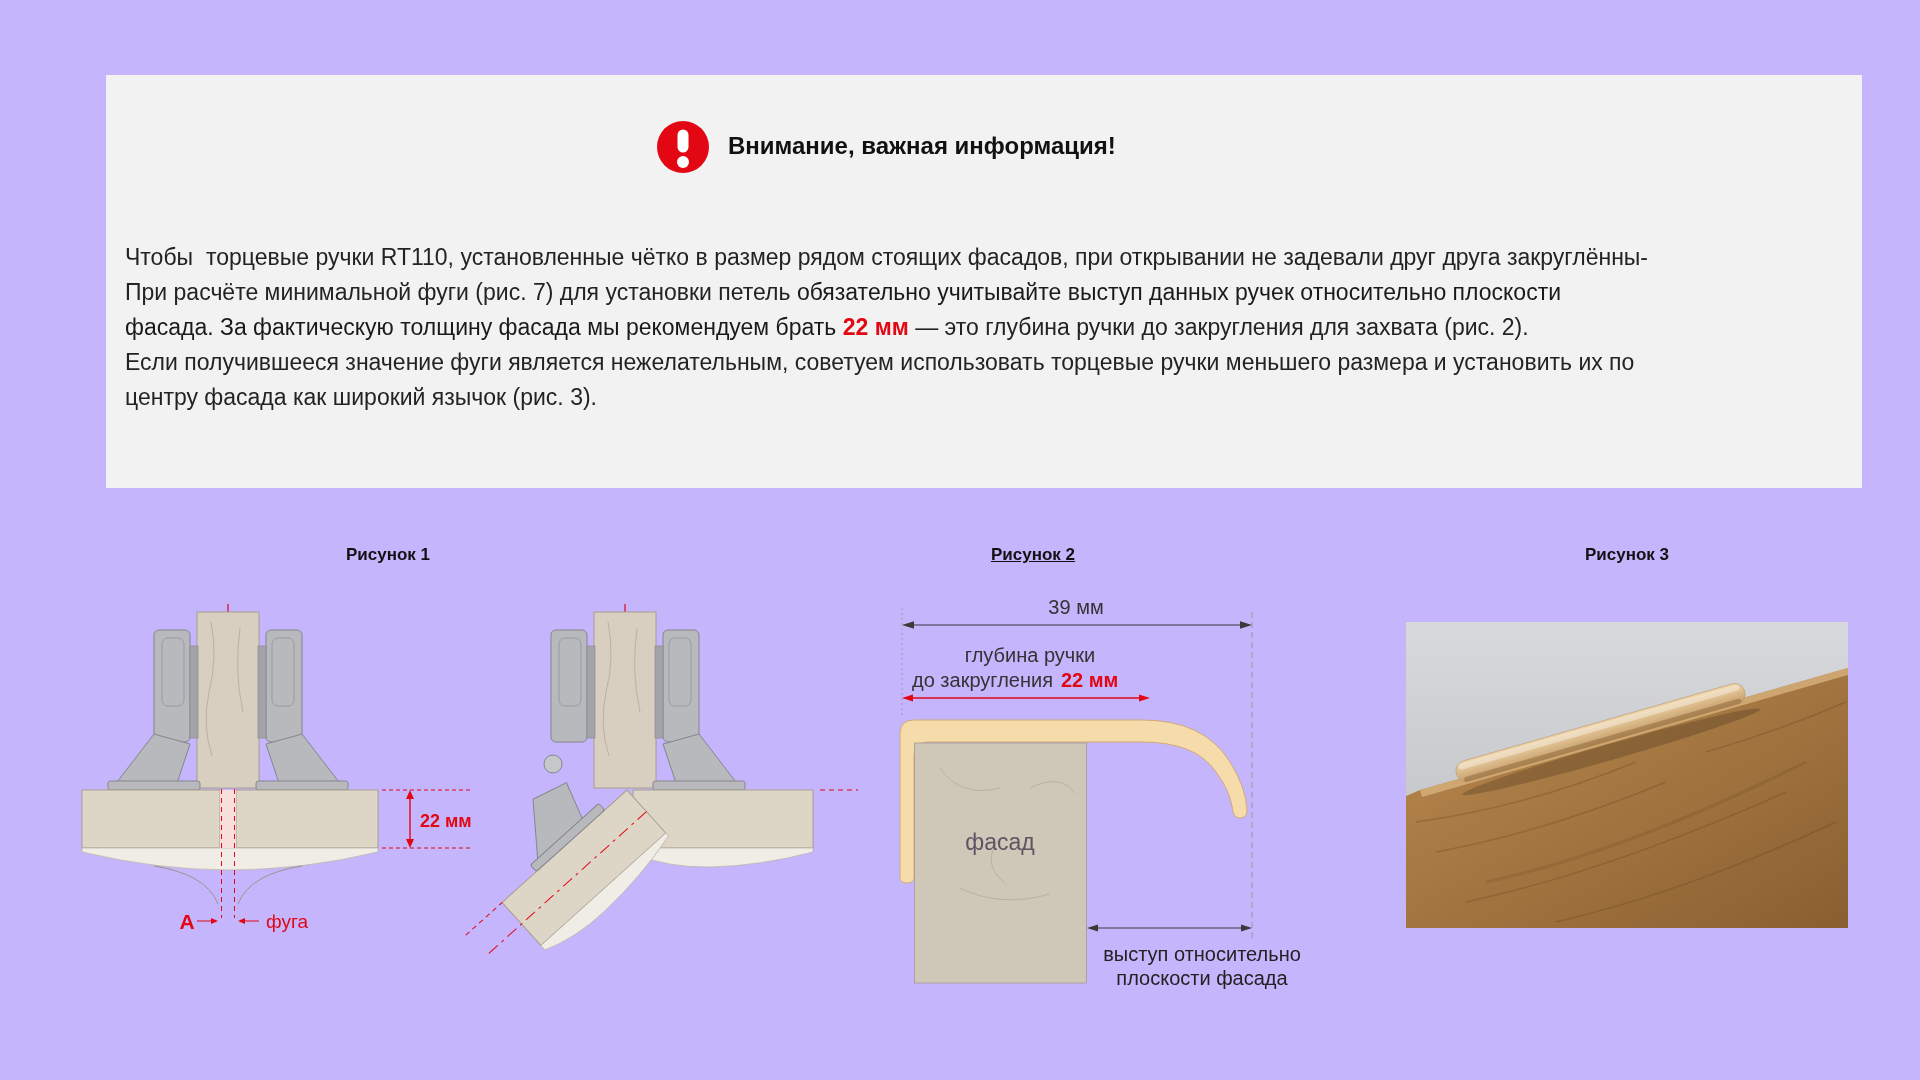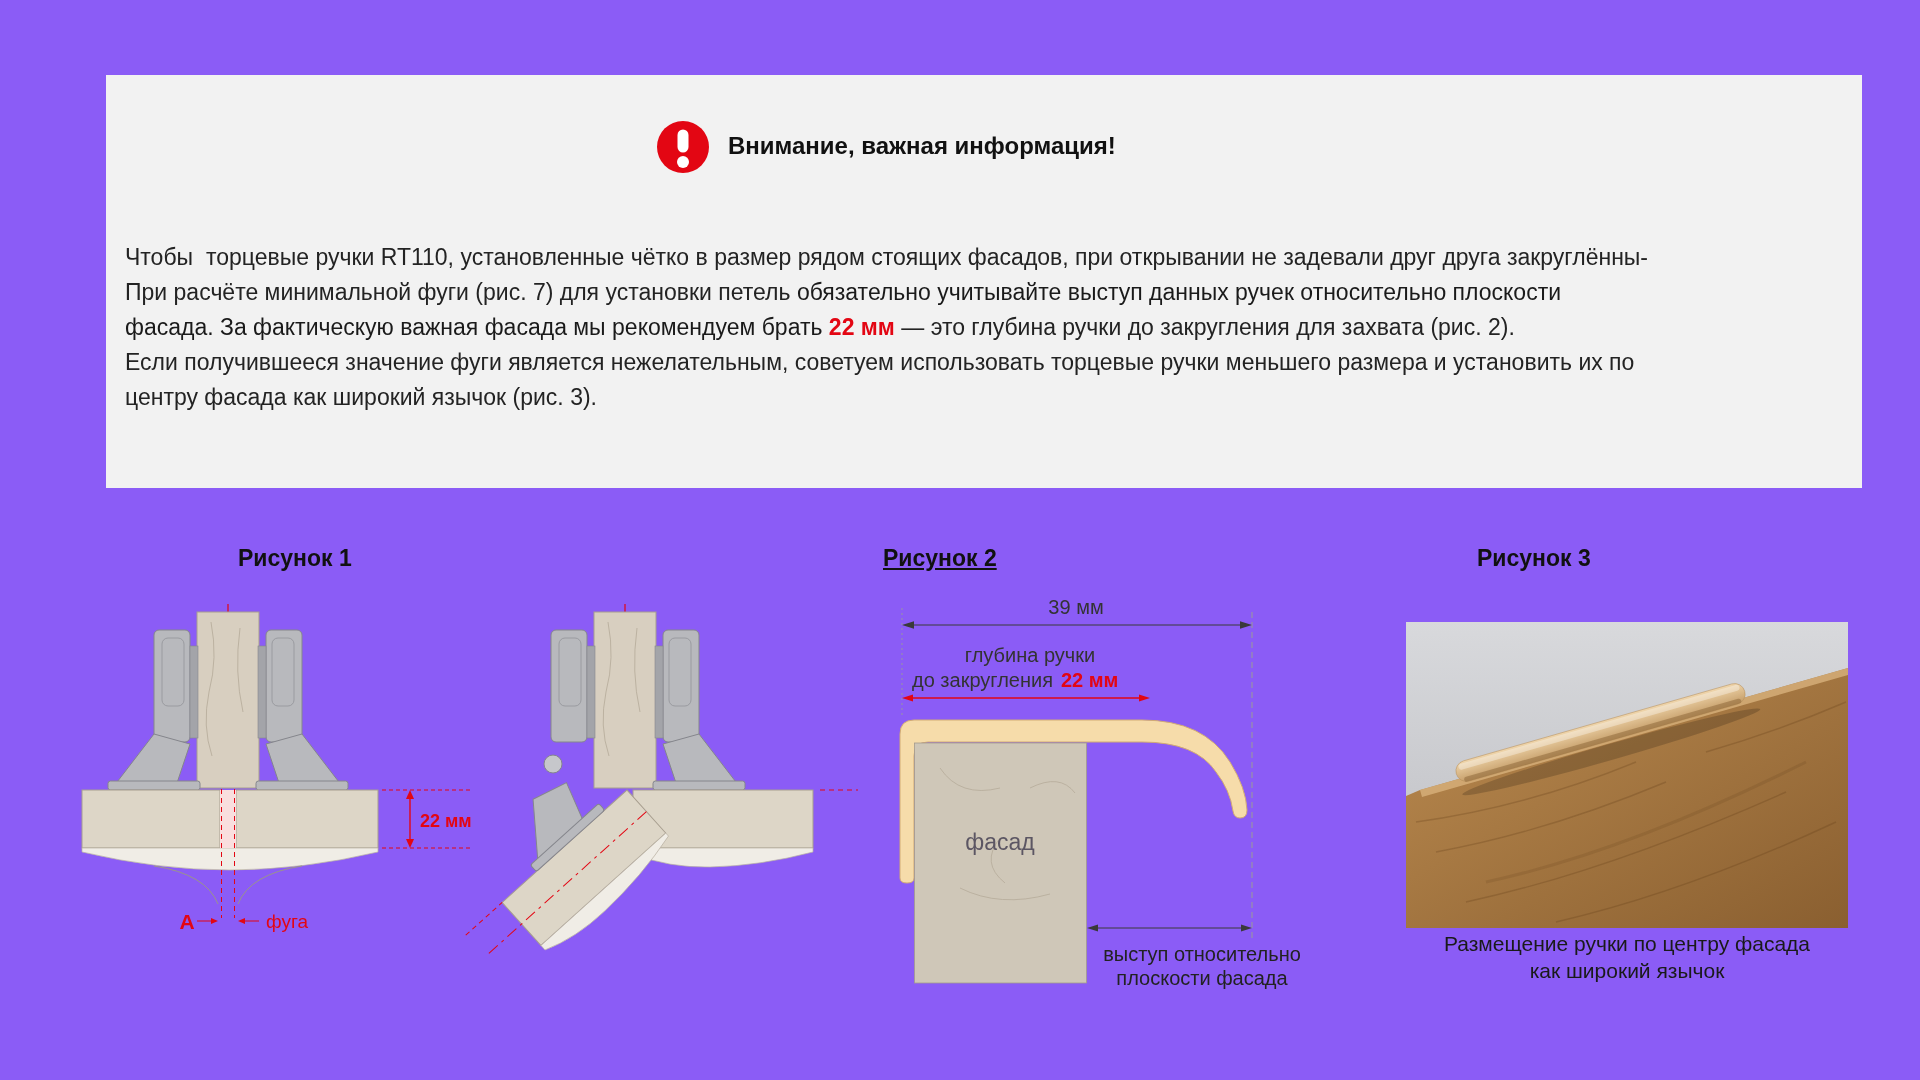--- a/index.html
+++ b/index.html
@@ -1,28 +1,28 @@
 <!DOCTYPE html>
 <html><head>
 <meta charset="utf-8">
 <style>
   html,body{margin:0;padding:0;background:#fff;}
-  #screen{position:relative;width:1920px;height:1080px;background:#8b5cf6;overflow:hidden;
+  #screen{position:relative;width:1920px;height:1080px;background:#c4b5fd;overflow:hidden;
           font-family:"Liberation Sans",sans-serif;color:#1f1f1f;}
   .abs{position:absolute;}
   
   .notice{left:106px;top:75px;width:1756px;height:413px;background:#f2f2f2;}
   .notice-head-icon{left:551px;top:46px;width:52px;height:52px;}
   .notice-title{left:622px;top:57px;font-size:24px;font-weight:bold;color:#111;white-space:pre;}
   .para{left:19px;top:133px;font-size:23px;line-height:35px;color:#232323;margin-top:32px;}
   .pline{white-space:pre;}
   .bold{font-weight:normal;color:#1a1a1a;}
   .red-bold{font-weight:bold;color:#e30613;}
   
-  .fig-title{font-size:23px;font-weight:bold;color:#111;text-align:left;width:300px;top:545px;}
+  .fig-title{font-size:17px;font-weight:bold;color:#111;text-align:center;width:300px;top:545px;}
   .fig3-caption{left:1406px;top:930px;width:442px;text-align:center;font-size:21px;line-height:27px;color:#1a1a1a;}
   svg{display:block;}
   svg text{font-family:"Liberation Sans",sans-serif;}
 </style>
 </head>
 <body>
 
 <div id="screen">
 
   <div class="abs notice">
@@ -31,21 +31,21 @@
         <circle cx="26" cy="26" r="26" fill="#e30613"></circle>
         <rect x="20.5" y="8.5" width="11" height="23" rx="5.5" fill="#ffffff"></rect>
         <circle cx="26" cy="41" r="6" fill="#ffffff"></circle>
       </svg>
     </div>
     <div class="abs notice-title">Внимание, важная информация!</div>
 
     <div class="abs para">
       <div class="pline"><span>Чтобы  торцевые ручки RT110, установленные чётко в размер рядом стоящих фасадов, при открывании не задевали друг друга закруглённы-</span></div>
       <div class="pline"><span>При расчёте минимальной фуги (рис. 7) для установки петель </span><span class="bold">обязательно учитывайте выступ данных ручек относительно плоскости</span></div>
-      <div class="pline"><span class="bold">фасада. За фактическую важная фасада мы рекомендуем брать </span><span class="red-bold">22 мм</span><span> — это глубина ручки до закругления для захвата (рис. 2).</span></div>
+      <div class="pline"><span class="bold">фасада. За фактическую толщину фасада мы рекомендуем брать </span><span class="red-bold">22 мм</span><span> — это глубина ручки до закругления для захвата (рис. 2).</span></div>
       <div class="pline"><span>Если получившееся значение фуги является нежелательным, советуем использовать торцевые ручки меньшего размера и установить их по</span></div>
       <div class="pline"><span>центру фасада как широкий язычок (рис. 3).</span></div>
     </div>
   </div>
 
   <div class="abs fig-title" style="left:238px;">Рисунок 1</div>
   <div class="abs fig-title" style="left:883px;text-decoration:underline;">Рисунок 2</div>
   <div class="abs fig-title" style="left:1477px;">Рисунок 3</div>
 
   <div class="abs" style="left:70px;top:600px;">
@@ -171,18 +171,14 @@
       <path d="M30,230 Q140,210 260,160 M60,280 Q200,250 380,170 M10,200 Q120,185 230,140 M150,300 Q280,270 430,200 M300,130 Q370,110 440,80" fill="none" stroke="#5a3714" stroke-width="1.4" opacity="0.25"></path>
       <path d="M80,260 Q220,230 400,140" fill="none" stroke="#5a3714" stroke-width="3" opacity="0.15"></path>
       <g transform="rotate(-16 55 150)">
         <ellipse cx="205" cy="172" rx="155" ry="8" fill="#000" opacity="0.18"></ellipse>
         <rect x="50" y="140" width="300" height="21" rx="10.5" fill="url(#g3handle)" stroke="#b68e58" stroke-width="0.5"></rect>
         <rect x="54" y="142" width="292" height="6" rx="3" fill="#ffffff" opacity="0.35"></rect>
         <rect x="56" y="156" width="288" height="5" rx="2.5" fill="#8a6336" opacity="0.5"></rect>
       </g>
     </svg>
   </div>
-  <div class="abs fig3-caption">
-    <div>Размещение ручки по центру фасада</div>
-    <div>как широкий язычок</div>
-  </div>
 
 </div>
 
 </body></html>

